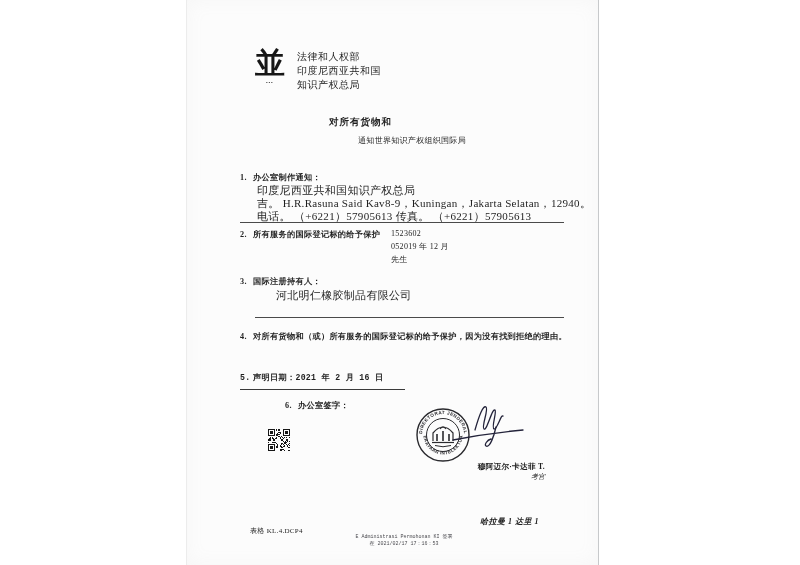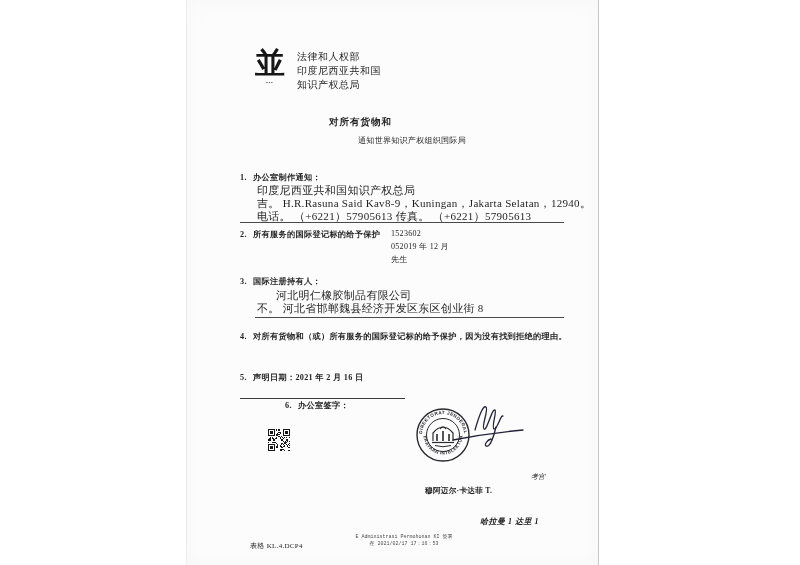--- a/index.html
+++ b/index.html
@@ -18,22 +18,22 @@
   .logo-glyph{font-size:30px;line-height:30px;font-weight:bold;color:#161616;}
   .logo-caption{font-size:4px;letter-spacing:1px;color:#333;margin-top:2px;}
   .hdr{font-size:10px;font-weight:normal;line-height:14px;letter-spacing:.5px;}
   .title{font-size:9.5px;font-weight:bold;letter-spacing:1px;}
   .notice{font-size:8px;line-height:12.5px;text-align:center;letter-spacing:.3px;}
   .sec-label{font-size:8.2px;font-weight:bold;letter-spacing:.3px;}
   .sec-num{display:inline-block;min-width:13px;}
   .sec-line{font-size:11px;line-height:12.5px;letter-spacing:.3px;}
   .rule{border-top:1px solid #4a4a4a;height:0;}
   .values{font-size:8px;line-height:12.8px;letter-spacing:.3px;}
-  .u5{border-bottom:1px solid #3a3a3a;padding-bottom:15px;}
-  .signer-name{font-size:7.6px;font-weight:bold;text-align:left;letter-spacing:.3px;margin-top:24px;}
+  .u5{border-bottom:1px solid #3a3a3a;padding-bottom:6px;font-family:Liberation Mono, monospace;}
+  .signer-name{font-size:7.6px;font-weight:bold;text-align:right;letter-spacing:.3px;}
   .signer-title{font-size:7px;font-style:italic;text-align:right;}
   .form-code{font-size:7px;letter-spacing:.3px;}
   .page-label{font-size:8px;font-weight:bold;font-style:italic;letter-spacing:.5px;}
   .stamp{font-size:5px;line-height:7px;color:#4d4d52;text-align:center;font-family:"Liberation Mono","DejaVu Sans Mono",monospace;}
   svg{display:block;}
 </style>
 </head>
 <body>
 
 <div class="page">
@@ -69,21 +69,20 @@
   <div class="abs values" style="left:204px;top:228px;">
     <div>1523602</div>
     <div>052019 年 12 月</div>
     <div>先生</div>
   </div>
 
   <div class="abs sec-label" style="left:53px;top:276px;">
     <span class="sec-num">3.</span><span>国际注册持有人：</span>
   </div>
   <div class="abs sec-line" style="left:70px;top:289px;margin-left:19px;">河北明仁橡胶制品有限公司</div>
-  <div class="abs sec-line" style="left:70px;top:302px;">不。 河北省邯郸魏县经济开发区东区创业街 8</div>
   <div class="abs rule" style="left:68px;top:317px;width:309px;"></div>
 
   <div class="abs sec-label" style="left:53px;top:331px;width:330px;">
     <span class="sec-num">4.</span><span>对所有货物和（或）所有服务的国际登记标的给予保护，因为没有找到拒绝的理由。</span>
   </div>
 
   <div class="abs sec-label u5" style="left:53px;top:372px;width:165px;">
     <span class="sec-num">5.</span><span>声明日期：2021 年 2 月 16 日</span>
   </div>
 
@@ -231,20 +230,20 @@
         <path d="M26,30 C30,16 34,5 37,7 C40,9 32,27 35,29 C38,31 43,8 46,10 C48,12 42,28 45,29 C48,30 52,14 54,16"></path>
         <path d="M4,40 C24,36 52,32 74,30"></path>
         <path d="M47,27 C45,36 41,48 37,46 C35,45 38,40 42,39"></path>
       </g>
     </svg>
   </div>
 
   <div class="abs signer-name" style="left:238px;top:462px;width:120px;">穆阿迈尔·卡达菲 T.</div>
   <div class="abs signer-title" style="left:238px;top:472px;width:120px;">考官</div>
 
-  <div class="abs form-code" style="left:63px;top:541px;">表格 KL.4.DCP4</div>
+  <div class="abs form-code" style="left:63px;top:526px;">表格 KL.4.DCP4</div>
   <div class="abs page-label" style="left:293px;top:516px;width:95px;">哈拉曼 1 达里 1</div>
   <div class="abs stamp" style="left:127px;top:534px;width:180px;">
     <div>E Administrasi Permohonan KI 签署</div>
     <div>在 2021/02/17 17：16：53</div>
   </div>
 
 </div>
 
 </body></html>

